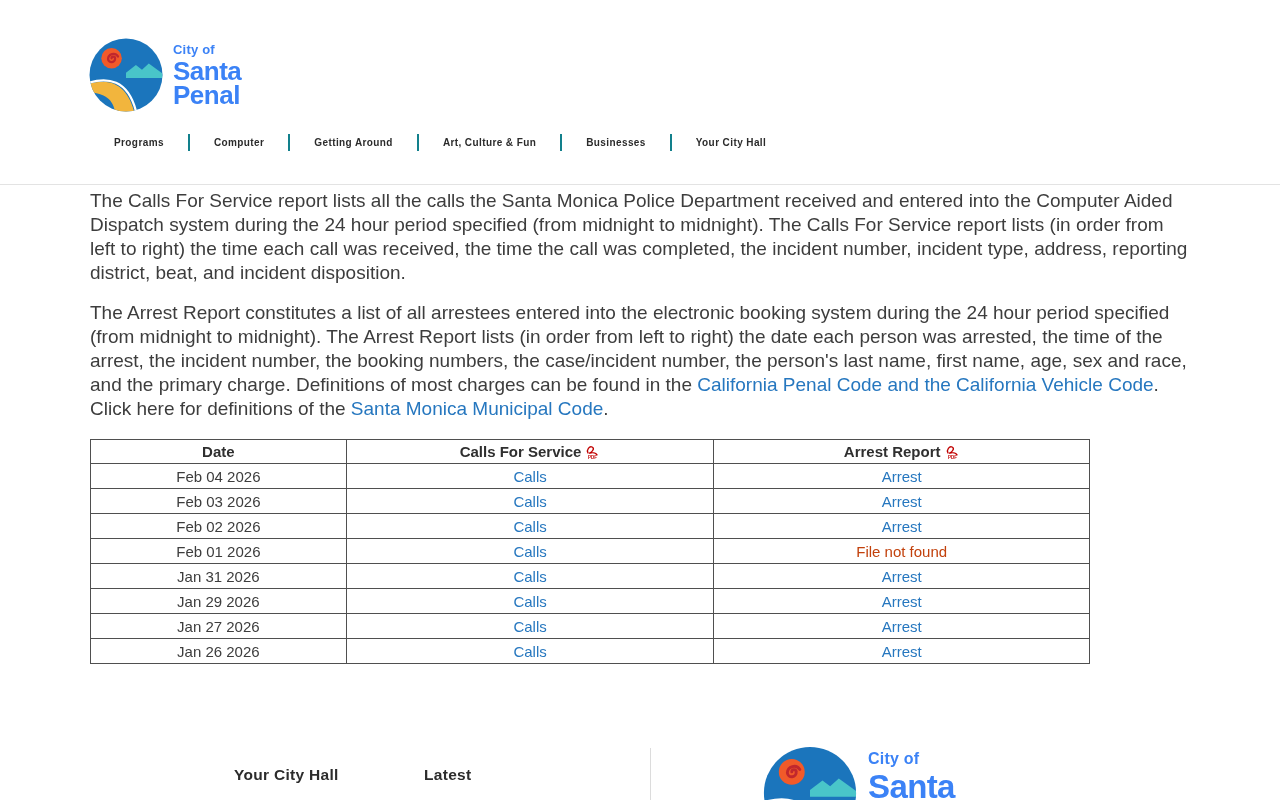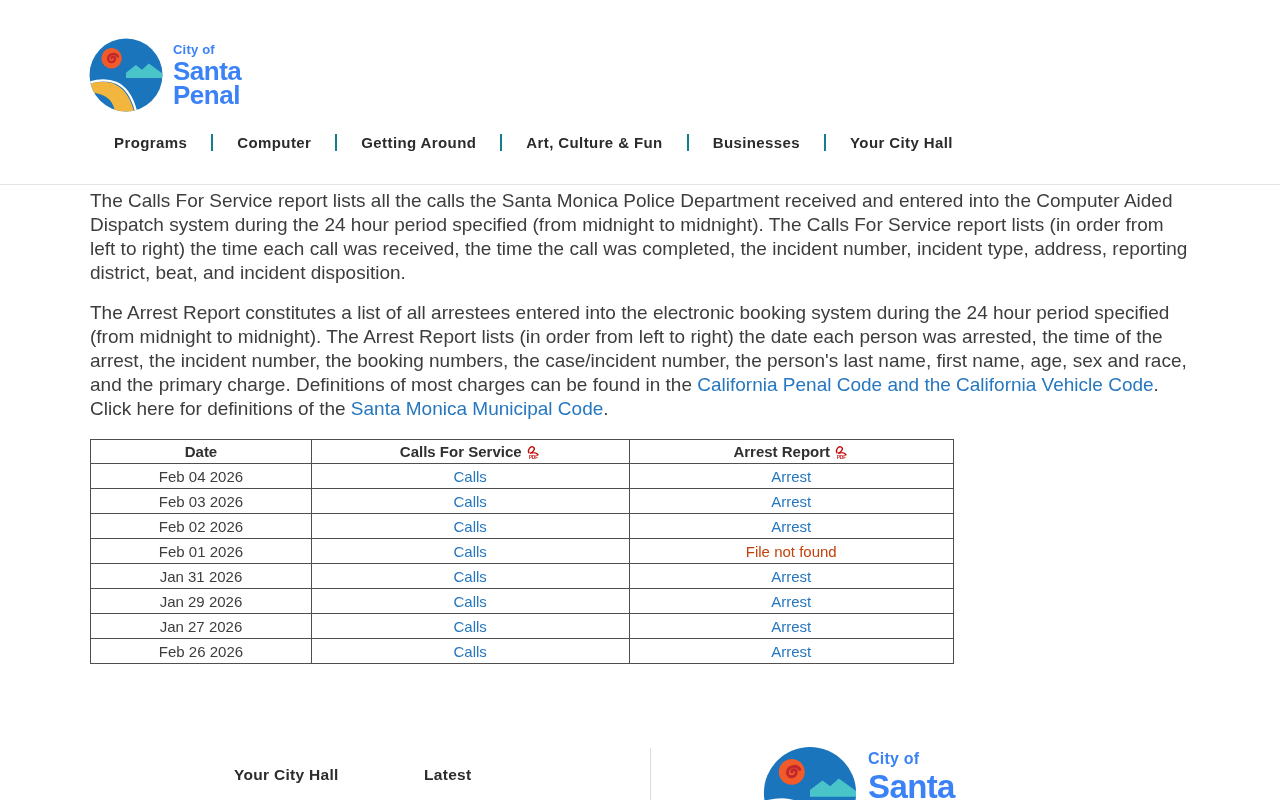--- a/index.html
+++ b/index.html
@@ -33,21 +33,21 @@
   .logo-mark { display: block; }
   .logo-text { line-height: 1; color: #3b82f6; }
   .logo-cityof { font-size: 13px; font-weight: 700; letter-spacing: .2px; margin-bottom: 3px; }
   .logo-big { font-size: 26px; font-weight: 800; letter-spacing: -0.5px; line-height: 24px; }
 
   .main-nav {
     position: absolute;
     left: 114px; top: 134px;
     display: flex;
     align-items: center;
-    font-size: 15px;
+    font-size: 10px;
     font-weight: 700;
     color: #2b2b2b;
     letter-spacing: .4px;
   }
   .nav-item { cursor: pointer; white-space: nowrap; }
   .nav-sep {
     width: 2px; height: 17px;
     background: #12808c;
     margin: 0 24px;
   }
@@ -63,21 +63,21 @@
     line-height: 24px;
     color: #3d3d3d;
     margin-top: 3px;
   }
   .para + .para { margin-top: 16px; }
   a.text-link { color: #2677bf; text-decoration: none; cursor: pointer; }
 
   
   table.reports {
     margin-top: 18px;
-    width: 864px;
+    width: 1000px;
     border-collapse: collapse;
     table-layout: fixed;
   }
   table.reports th, table.reports td {
     border: 1px solid #4f4f4f;
     text-align: center;
     vertical-align: middle;
     font-size: 15px;
     color: #3d3d3d;
     height: 25px;
@@ -229,21 +229,21 @@
           <td>Jan 29 2026</td>
           <td><a class="text-link">Calls</a></td>
           <td><a class="text-link">Arrest</a></td>
         </tr>
         <tr>
           <td>Jan 27 2026</td>
           <td><a class="text-link">Calls</a></td>
           <td><a class="text-link">Arrest</a></td>
         </tr>
         <tr>
-          <td>Feb 26 2026</td>
+          <td>Jan 26 2026</td>
           <td><a class="text-link">Calls</a></td>
           <td><a class="text-link">Arrest</a></td>
         </tr>
       </tbody>
     </table>
   </main>
 
   <div class="footer-heading footer-heading-1">Your City Hall</div>
   <div class="footer-heading footer-heading-2">Latest</div>
   <div class="footer-divider"></div>

